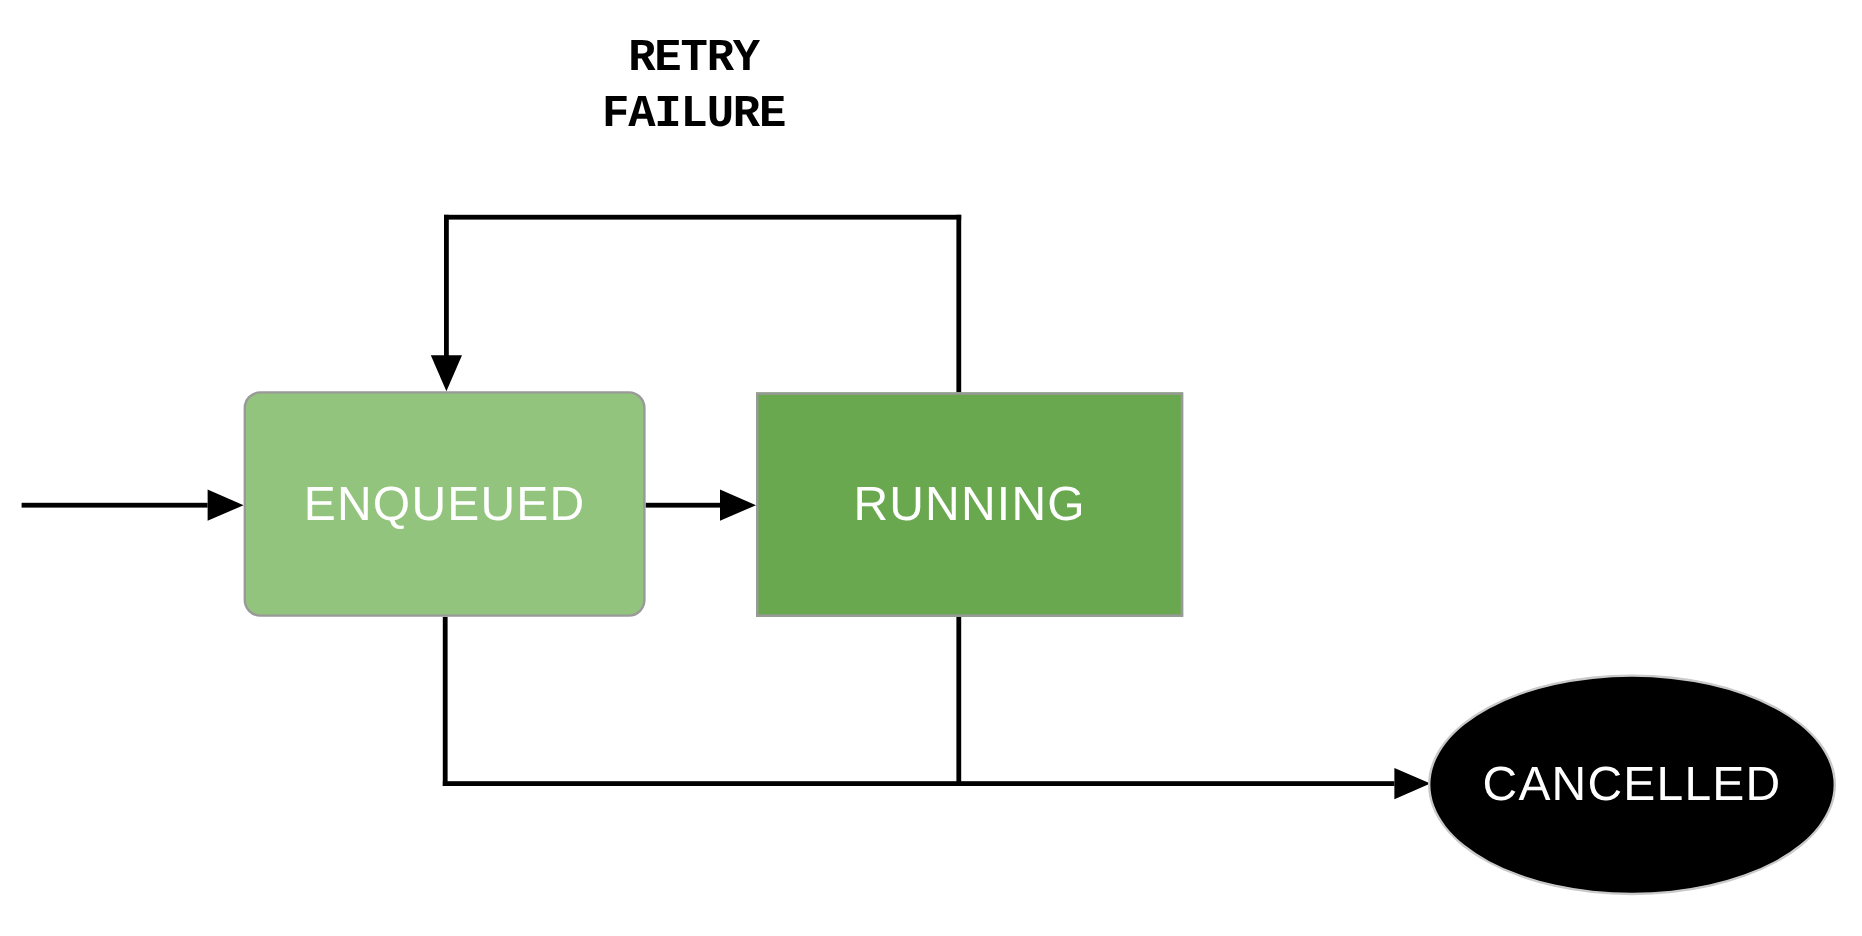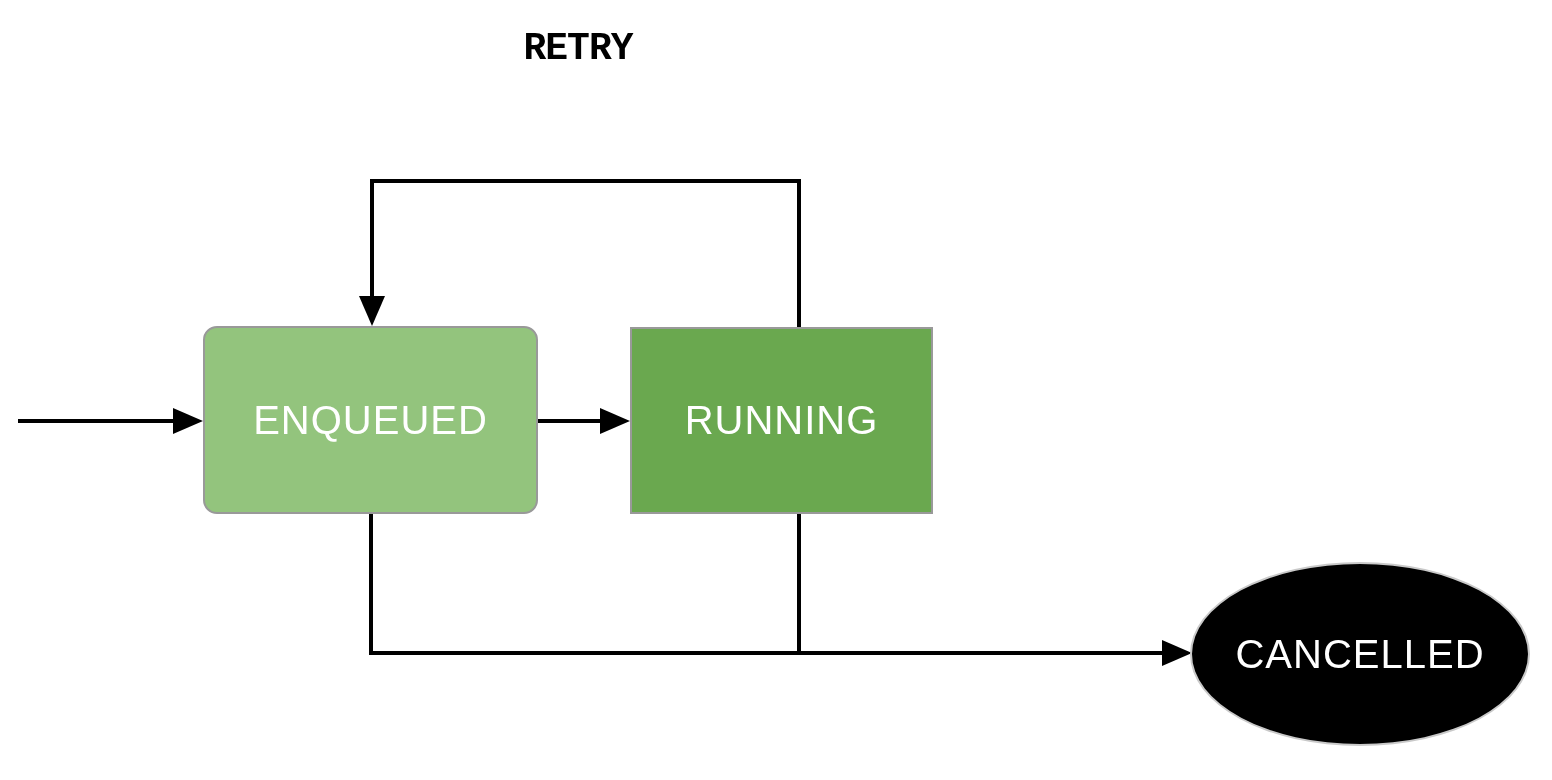--- a/index.html
+++ b/index.html
@@ -74,33 +74,34 @@
   <div class="edge-line" style="left:538px; top:419px; width:62px; height:4px;"></div>
   <div class="arrow-right" style="left:600px; top:408px;"></div>
 
   <div class="edge-line" style="left:797px; top:179px; width:4px; height:148px;"></div>
   <div class="edge-line" style="left:370px; top:179px; width:431px; height:4px;"></div>
   <div class="edge-line" style="left:370px; top:179px; width:4px; height:119px;"></div>
   <div class="arrow-down" style="left:359px; top:296px;"></div>
 
   <div class="edge-label" style="left:438px; top:25px; width:280px;">
     <span>RETRY</span>
+    <span>FAILURE</span>
   </div>
 
   <div class="edge-line" style="left:369px; top:514px; width:4px; height:141px;"></div>
   <div class="edge-line" style="left:797px; top:514px; width:4px; height:141px;"></div>
   <div class="edge-line" style="left:369px; top:651px; width:793px; height:4px;"></div>
   <div class="arrow-right" style="left:1162px; top:640px;"></div>
 
 
   <div class="node-rect" style="left: 203px; top: 326px; width: 335px; height: 188px; background-color: rgb(147, 196, 125); border-color: rgb(153, 153, 153); color: rgb(255, 255, 255); border-radius: 14px;">
     <span>ENQUEUED</span>
   </div>
 
-  <div class="node-rect" style="left: 630px; top: 327px; width: 303px; height: 187px; background-color: rgb(106, 168, 79); border-color: rgb(153, 153, 153); color: rgb(255, 255, 255);">
+  <div class="node-rect" style="left: 630px; top: 327px; width: 356px; height: 187px; background-color: rgb(106, 168, 79); border-color: rgb(153, 153, 153); color: rgb(255, 255, 255);">
     <span>RUNNING</span>
   </div>
 
   <div class="node-ellipse" style="left: 1190px; top: 562px; width: 340px; height: 184px; background-color: #000000; border-color: rgb(201, 201, 201); color: rgb(255, 255, 255);">
     <span>CANCELLED</span>
   </div>
 
 </div>
 
 </body></html>

